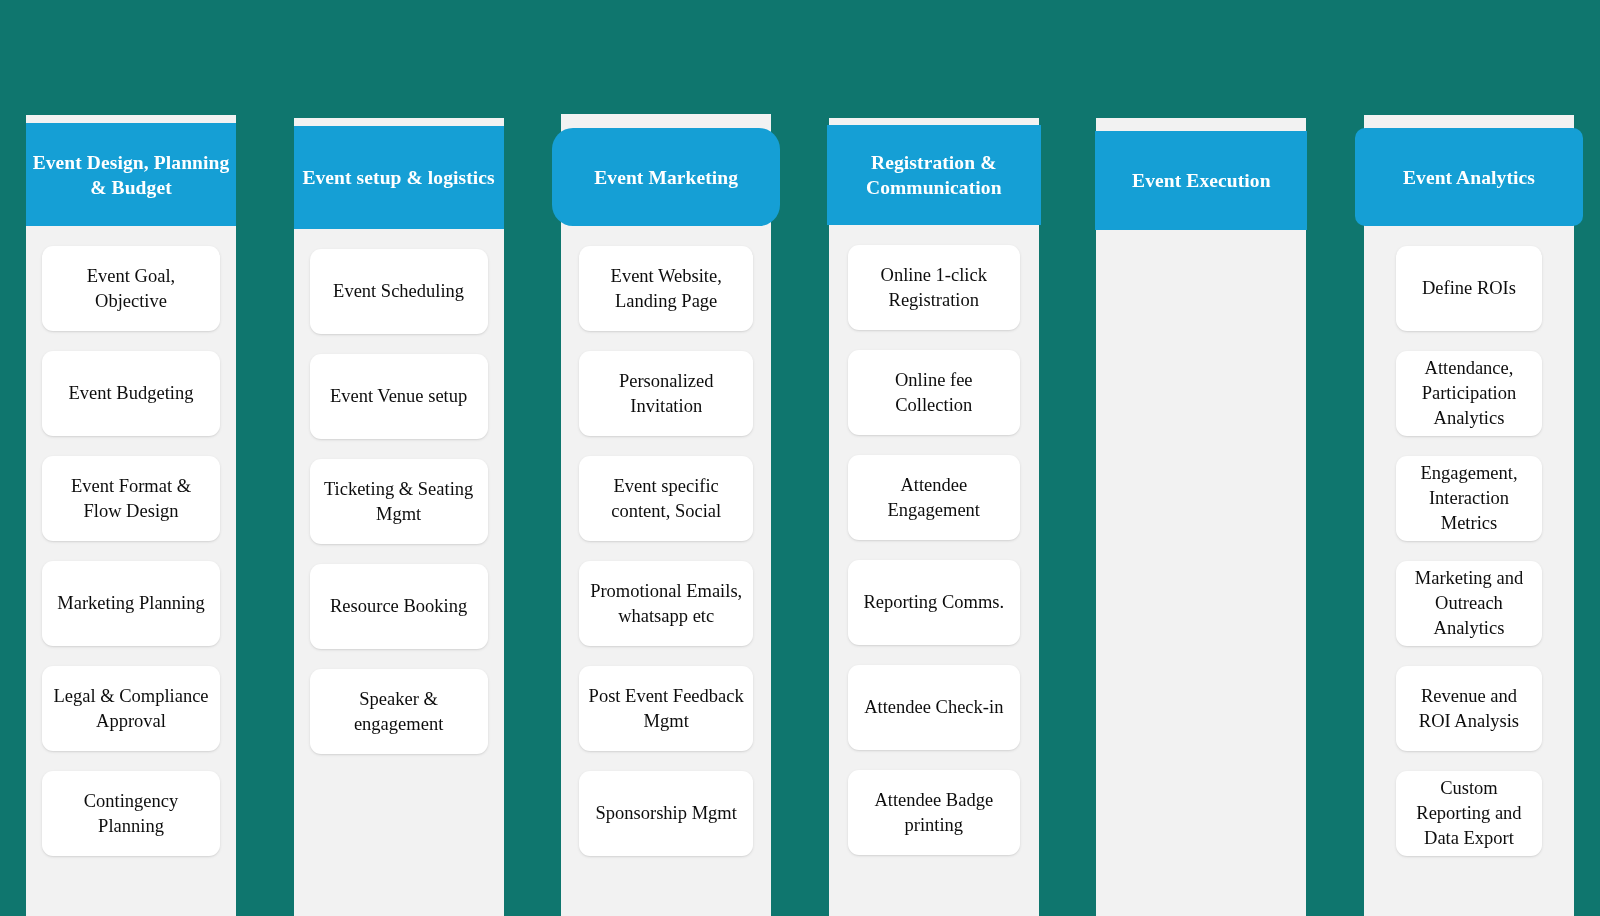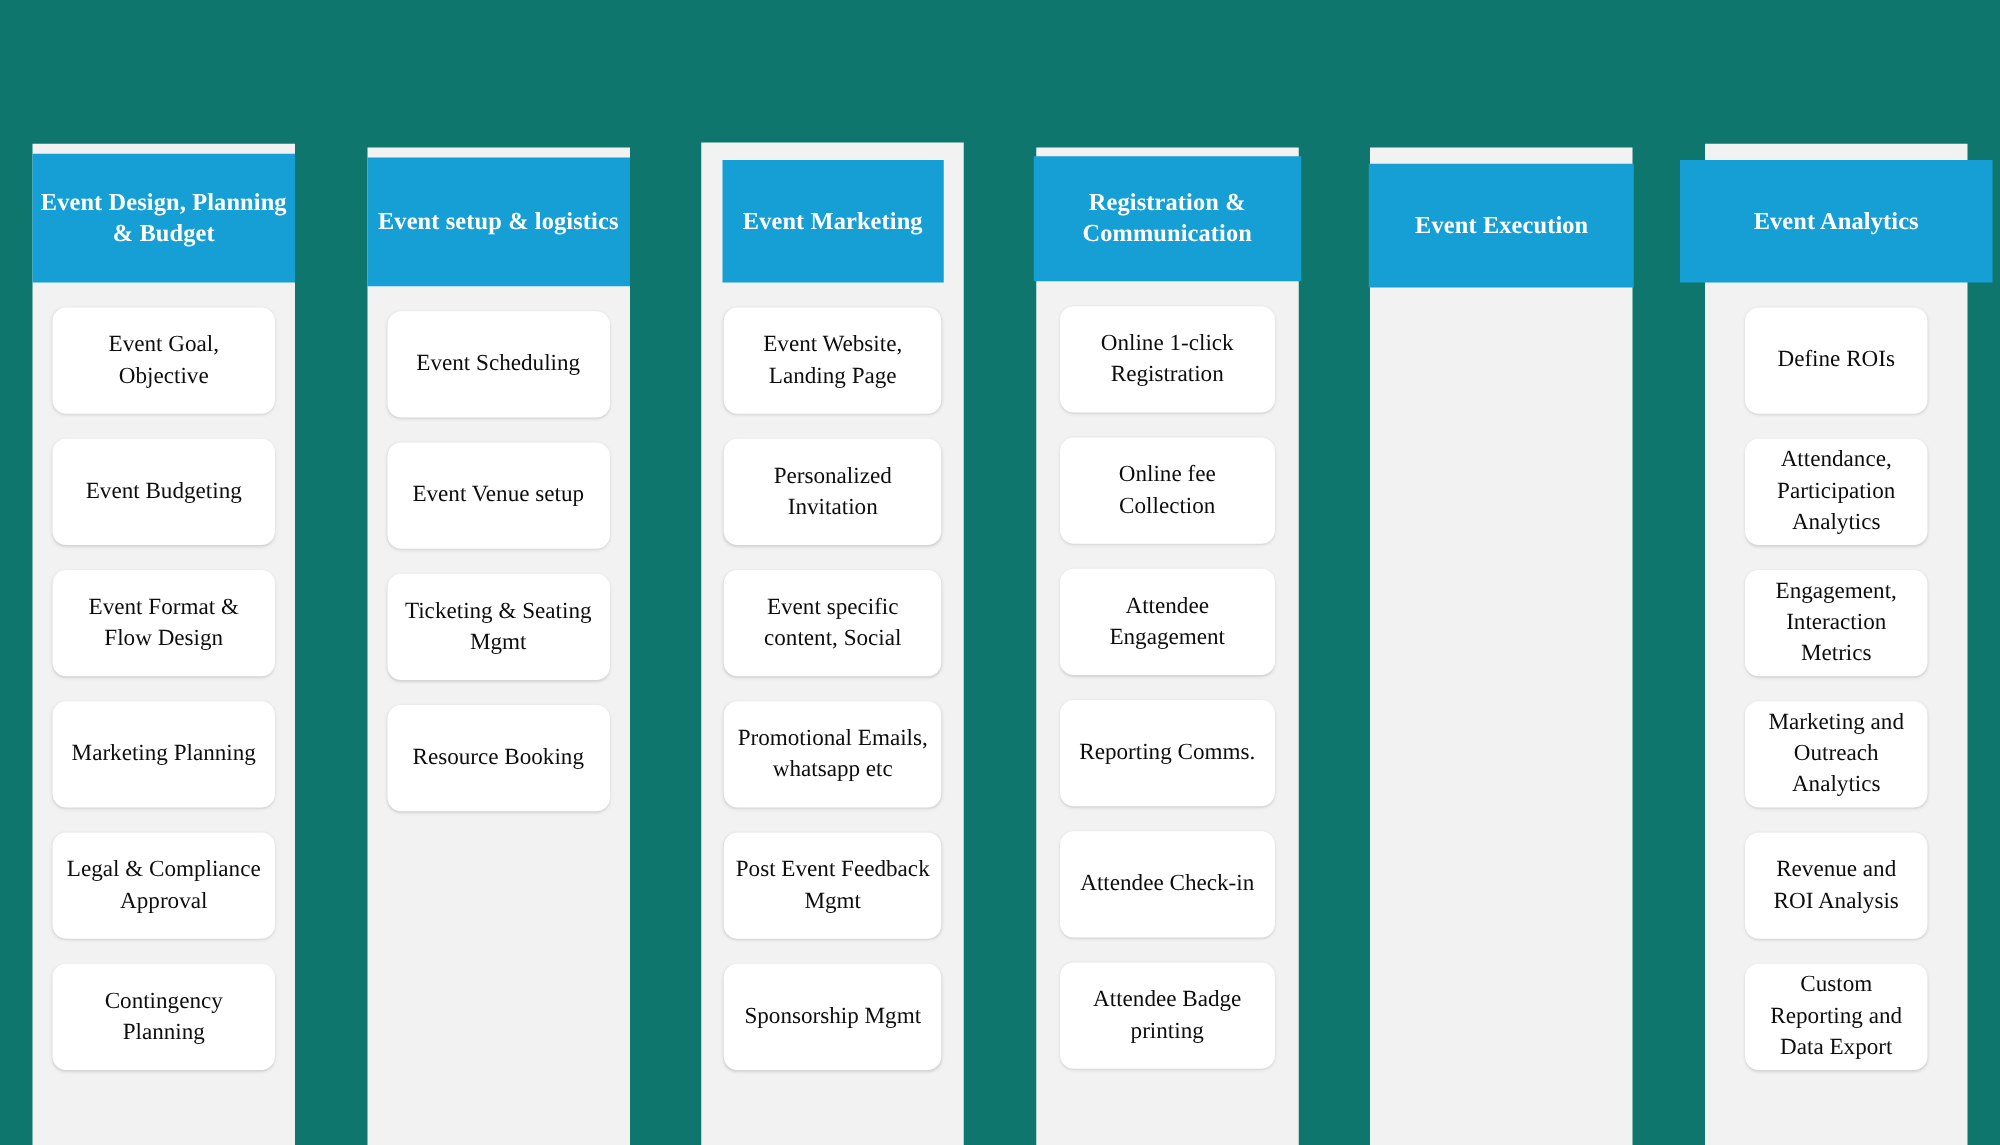--- a/index.html
+++ b/index.html
@@ -50,24 +50,24 @@
     font-weight: bold;
     font-size: 19.5px;
     line-height: 25px;
     letter-spacing: 0.1px;
     padding: 8px 6px;
     box-sizing: border-box;
     margin-top: 8px;
   }
 
   
-  .column[data-col="3"] .col-header { width: 177px; min-height: 98px; margin-top: 14px; }
+  .column[data-col="3"] .col-header { width: 228px; min-height: 98px; margin-top: 14px; border-radius: 21px; }
   .column[data-col="4"] .col-header { width: 214px; min-height: 100px; margin-top: 7px; }
   .column[data-col="5"] .col-header { width: 212px; min-height: 99px; margin-top: 13px; }
-  .column[data-col="6"] .col-header { width: 250px; min-height: 98px; margin-top: 13px; }
+  .column[data-col="6"] .col-header { width: 228px; min-height: 98px; margin-top: 13px; border-radius: 10px; }
 
   .card-list {
     width: 100%;
     display: flex;
     flex-direction: column;
     align-items: center;
     padding-top: 20px;
     box-sizing: border-box;
   }
 
@@ -111,20 +111,21 @@
     </div>
   </div>
 
   <div class="column" data-col="2">
     <div class="col-header">Event setup &amp; logistics</div>
     <div class="card-list">
       <div class="card">Event Scheduling</div>
       <div class="card">Event Venue setup</div>
       <div class="card">Ticketing &amp; Seating Mgmt</div>
       <div class="card">Resource Booking</div>
+      <div class="card">Speaker &amp; engagement</div>
     </div>
   </div>
 
   <div class="column" data-col="3">
     <div class="col-header">Event Marketing</div>
     <div class="card-list">
       <div class="card">Event Website, Landing Page</div>
       <div class="card">Personalized Invitation</div>
       <div class="card">Event specific content, Social</div>
       <div class="card">Promotional Emails, whatsapp etc</div>

